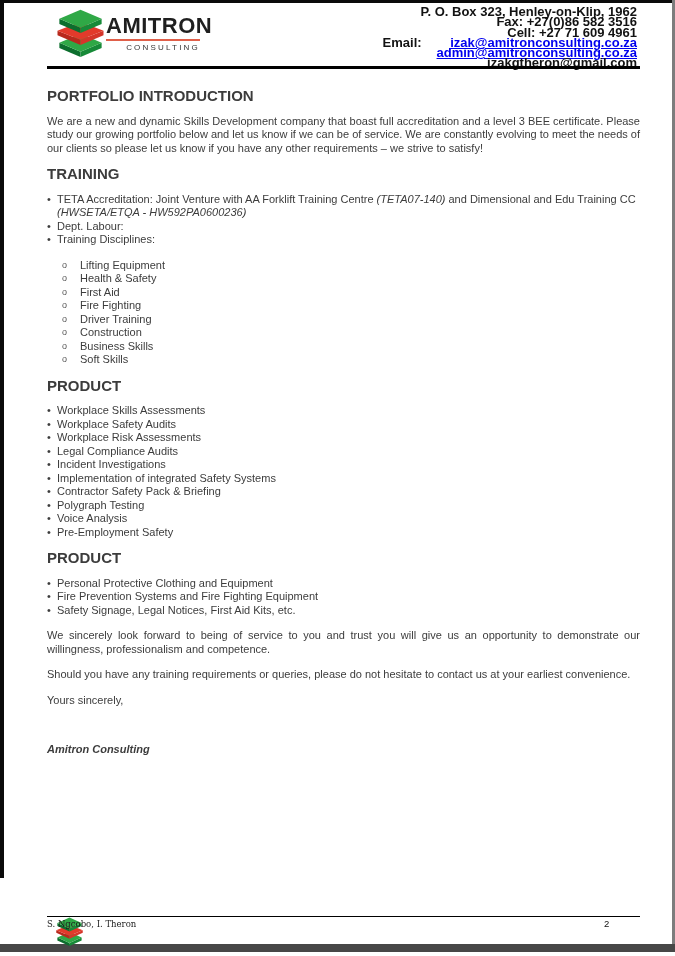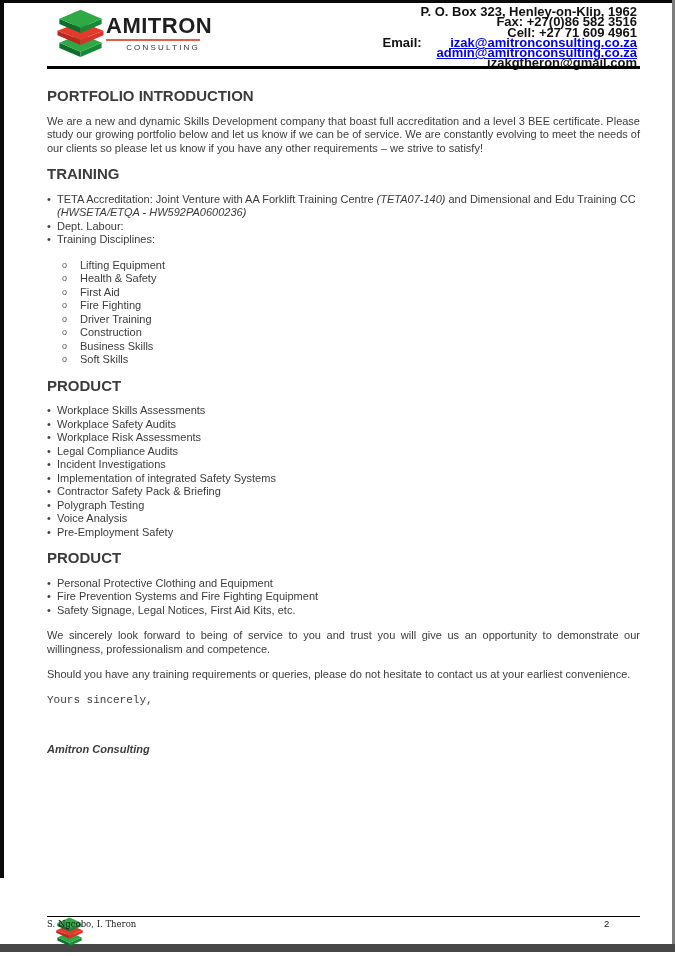--- a/index.html
+++ b/index.html
@@ -39,21 +39,21 @@
   p { margin:0 0 12px; }
   p.just { text-align:justify; }
   .ul { margin:0 0 12px; }
   .li { display:flex; line-height:13.5px; }
   .li .b { width:10px; flex:0 0 10px; }
   .li .t { flex:1; }
   .ul.sub { margin:0 0 12px; }
   .li.sub { padding-left:15px; }
   .li.sub .b { width:18px; flex:0 0 18px; color:#555; font-size:9px; }
   .italic { font-style:italic;text-align:right; }
-  .salutation { margin-bottom:6px;font-family:Liberation Mono, monospace; }
+  .salutation { margin-bottom:6px; }
   .signature { font-weight:bold; font-style:italic; margin-top:36px; }
 
   
   .footer-line { position:absolute; left:47px; right:35px; top:916px; border-top:1.5px solid #000; }
   .footer-names {
     position:absolute; left:47px; right:46px; top:919px; text-align:left;
     font-family:"DejaVu Serif", serif; font-size:8.5px; color:#1c1c1c;
   }
   .footer-page { position:absolute; left:604px; top:918px; font-size:9.5px; color:#111; }
   .logo-footer { position:absolute; left:56px; top:917px; width:27px; height:29px; }

